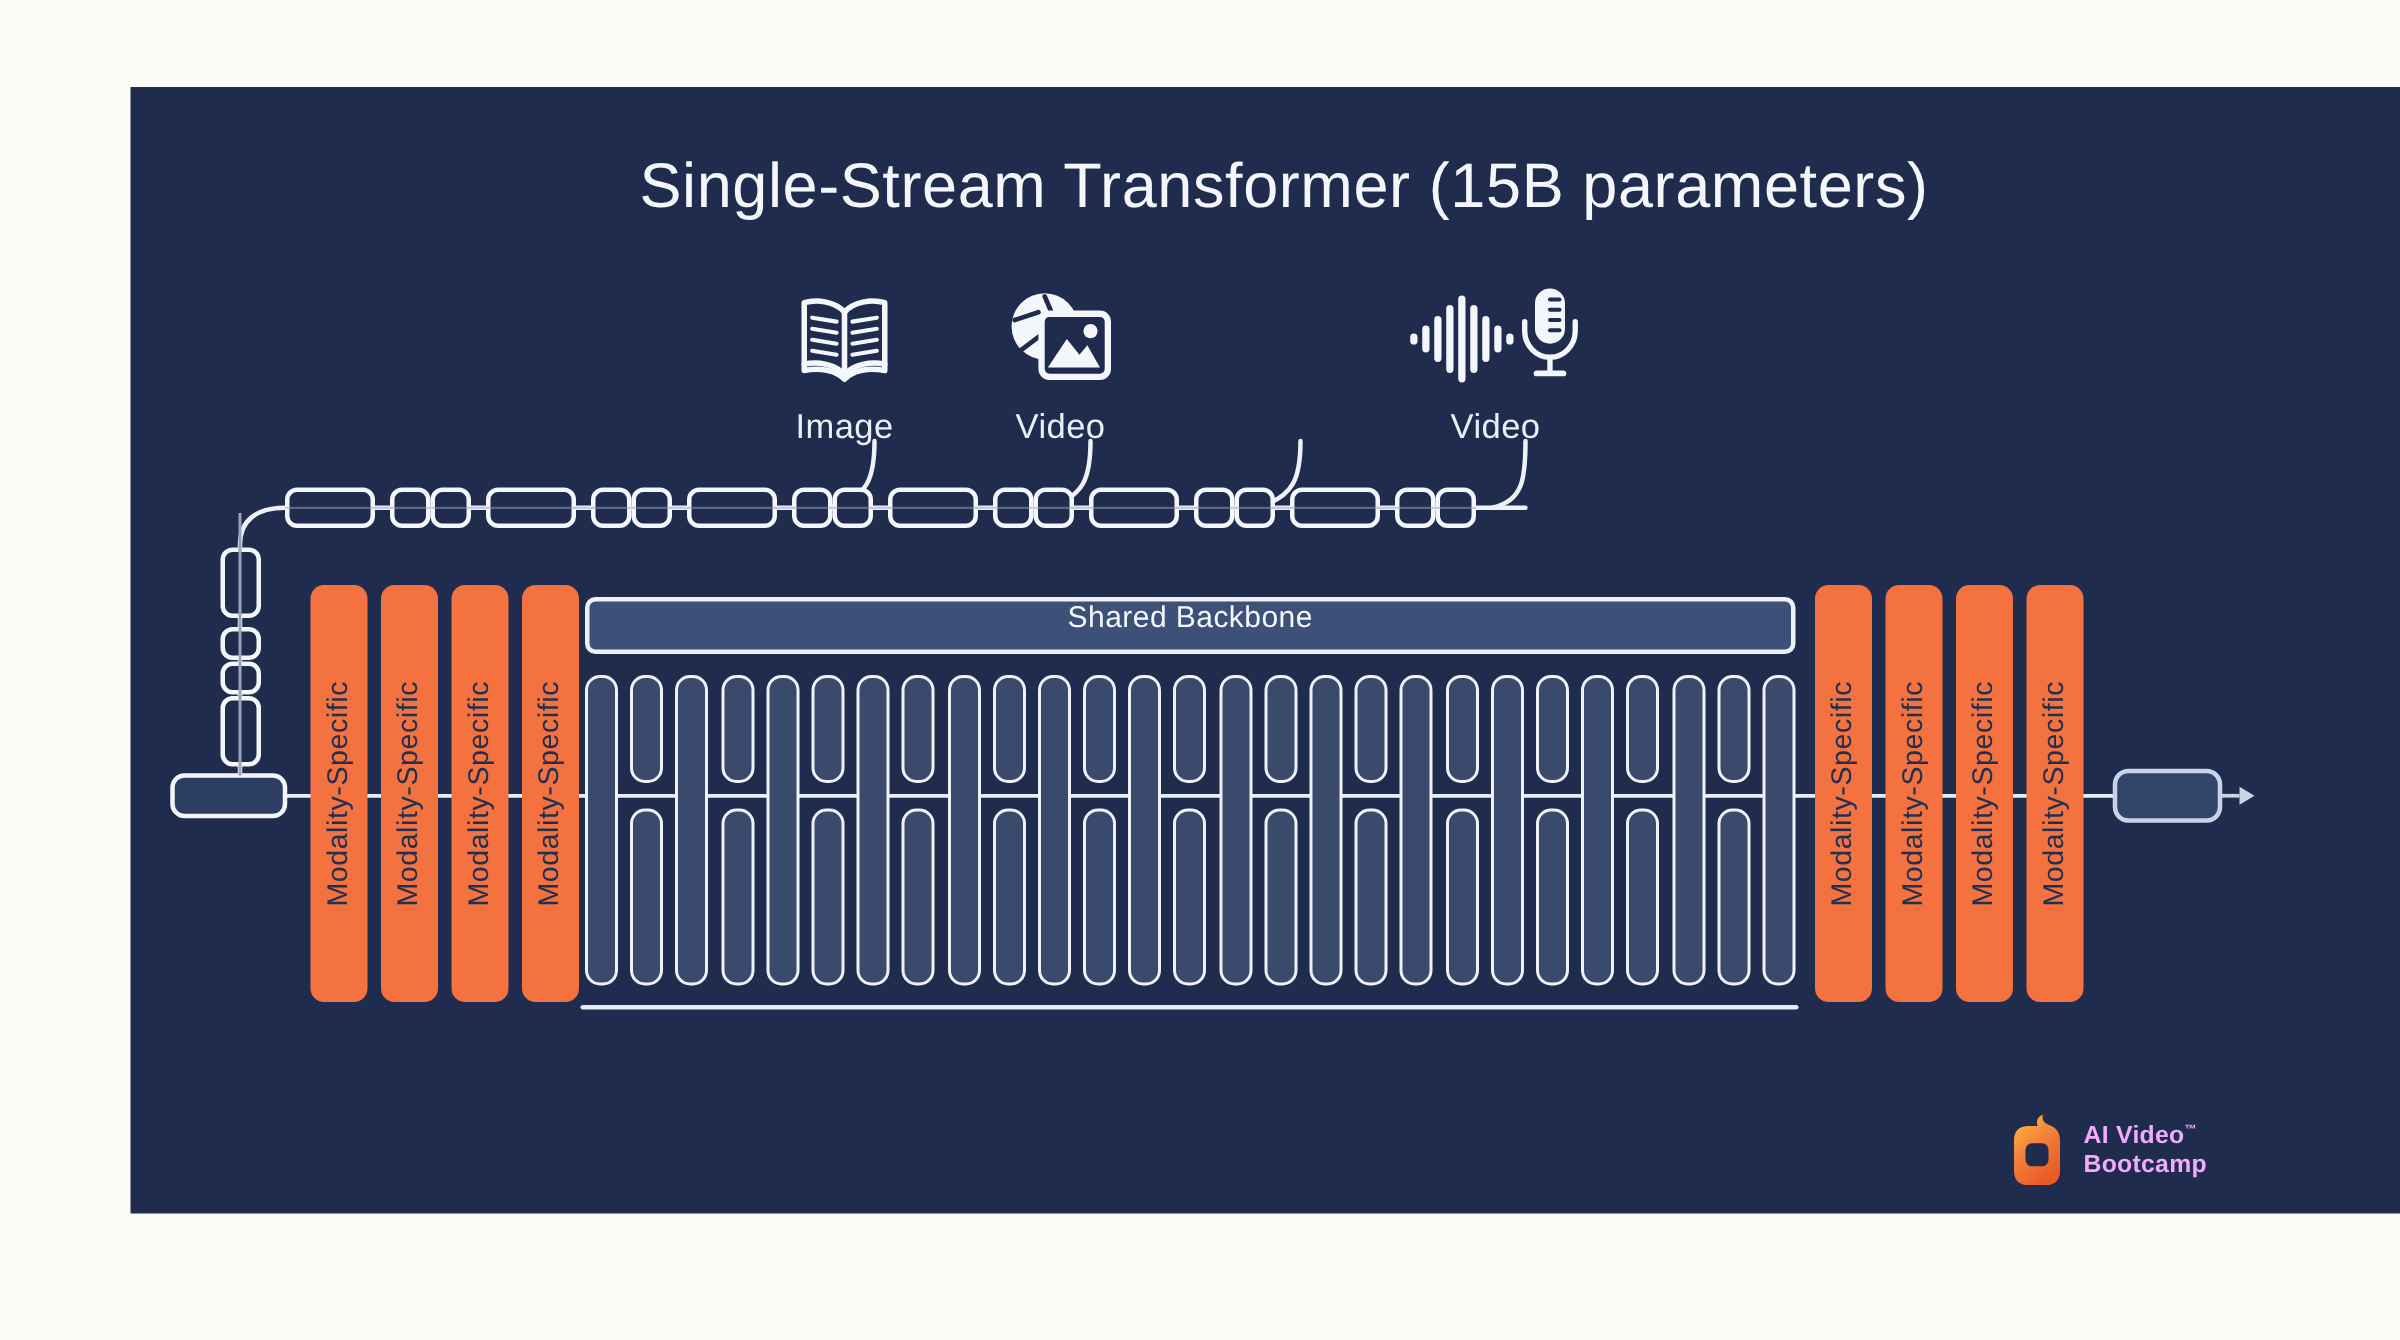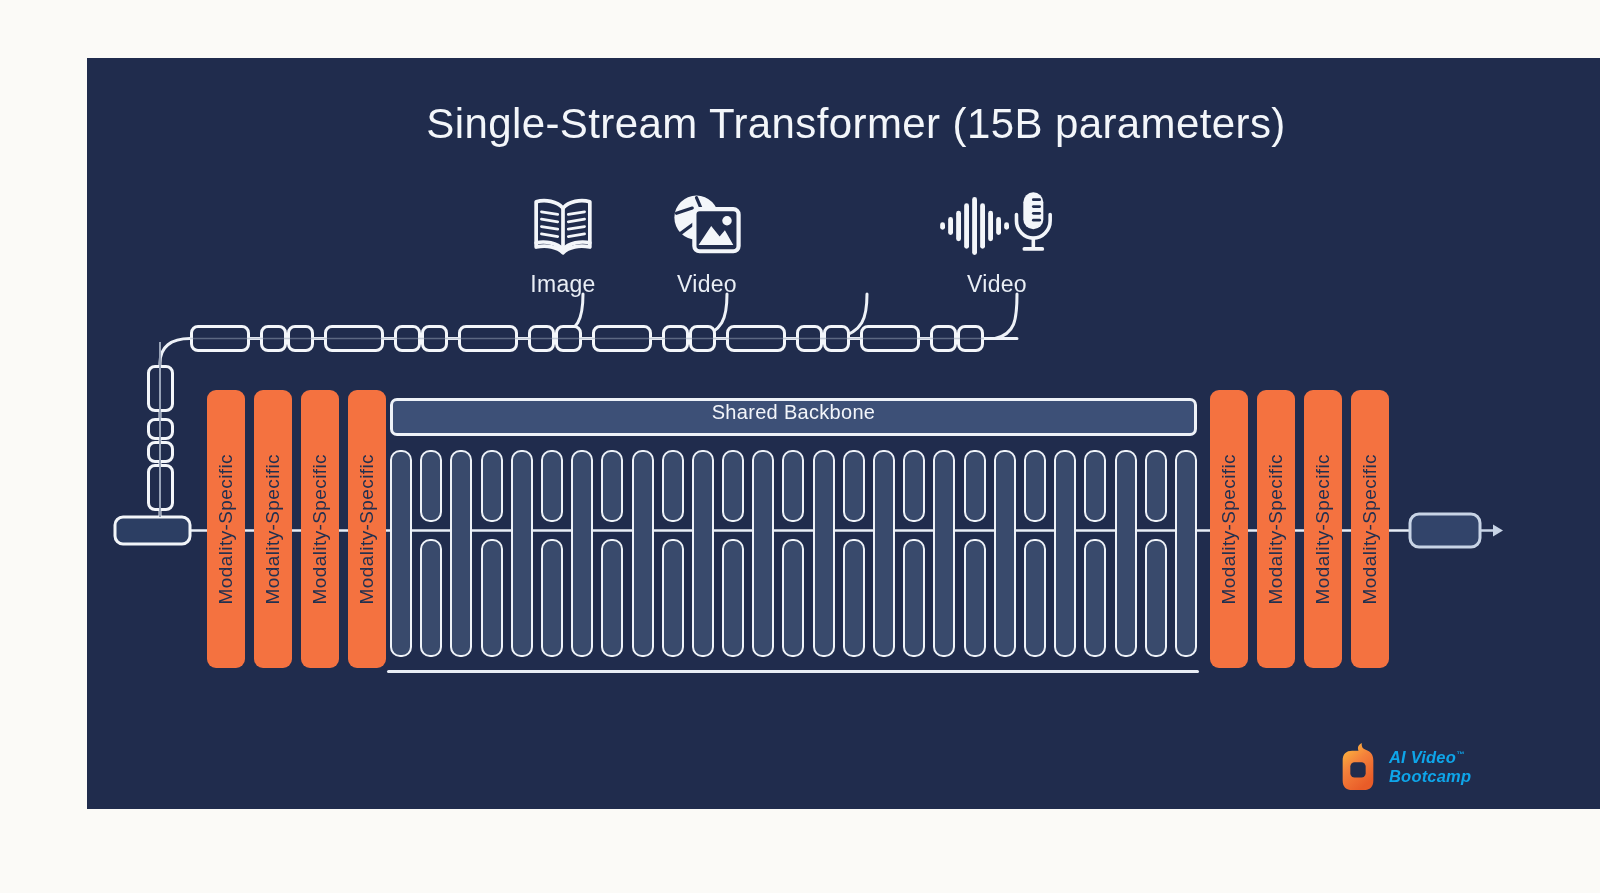--- a/index.html
+++ b/index.html
@@ -37,21 +37,21 @@
                    display:flex;justify-content:center;color:#f2f5fa;font-size:20px;letter-spacing:.3px;}
   .backbone-layers{position:absolute;left:303px;top:392px;width:807px;height:207px;z-index:2;
                    display:flex;justify-content:space-between;}
   .slat{width:22px;height:207px;background:var(--slat-fill);border:2.5px solid var(--stroke-light);border-radius:10px;}
   .slat.split{background:transparent;border:none;display:flex;flex-direction:column;justify-content:space-between;}
   .slat.split .half{width:22px;background:var(--slat-fill);border:2.5px solid var(--stroke-light);border-radius:10px;}
   .slat.split .half.top{height:72px;} .slat.split .half.bot{height:118px;}
   .backbone-underline{position:absolute;left:300px;top:612px;width:812px;height:3px;background:#e8edf5;border-radius:2px;z-index:2;}
 
   .logo{position:absolute;left:1248px;top:684px;display:flex;align-items:center;gap:8px;z-index:5;}
-  .logo-text{color:#0ea5e9;font-size:16.5px;font-weight:700;line-height:1.15;letter-spacing:.2px;font-style:italic;}
+  .logo-text{color:#f0abfc;font-size:16.5px;font-weight:700;line-height:1.15;letter-spacing:.2px;}
   .logo-text sup{font-size:8px;}
 </style>
 </head>
 <body>
 
 <div class="canvas">
   <div class="panel">
 
     <div class="title">Single-Stream Transformer (15B parameters)</div>
 

